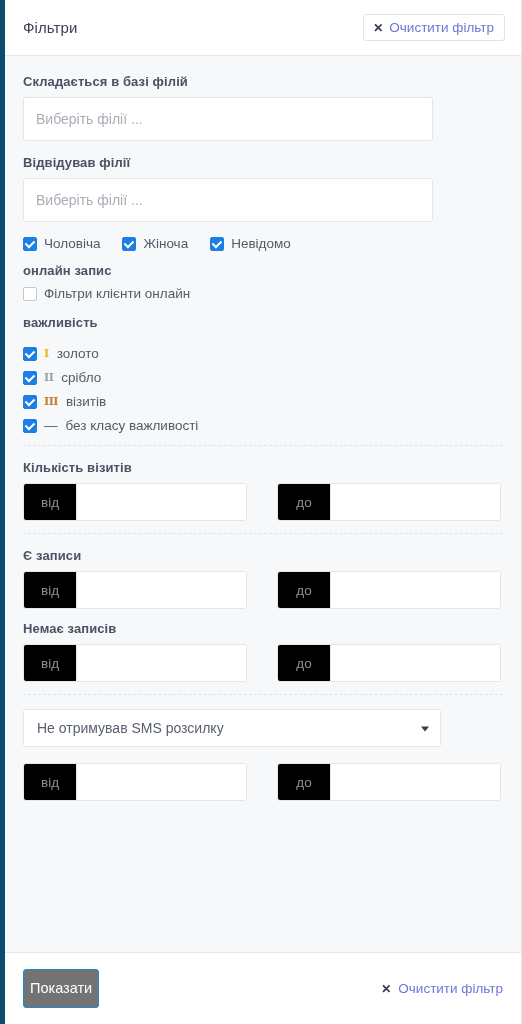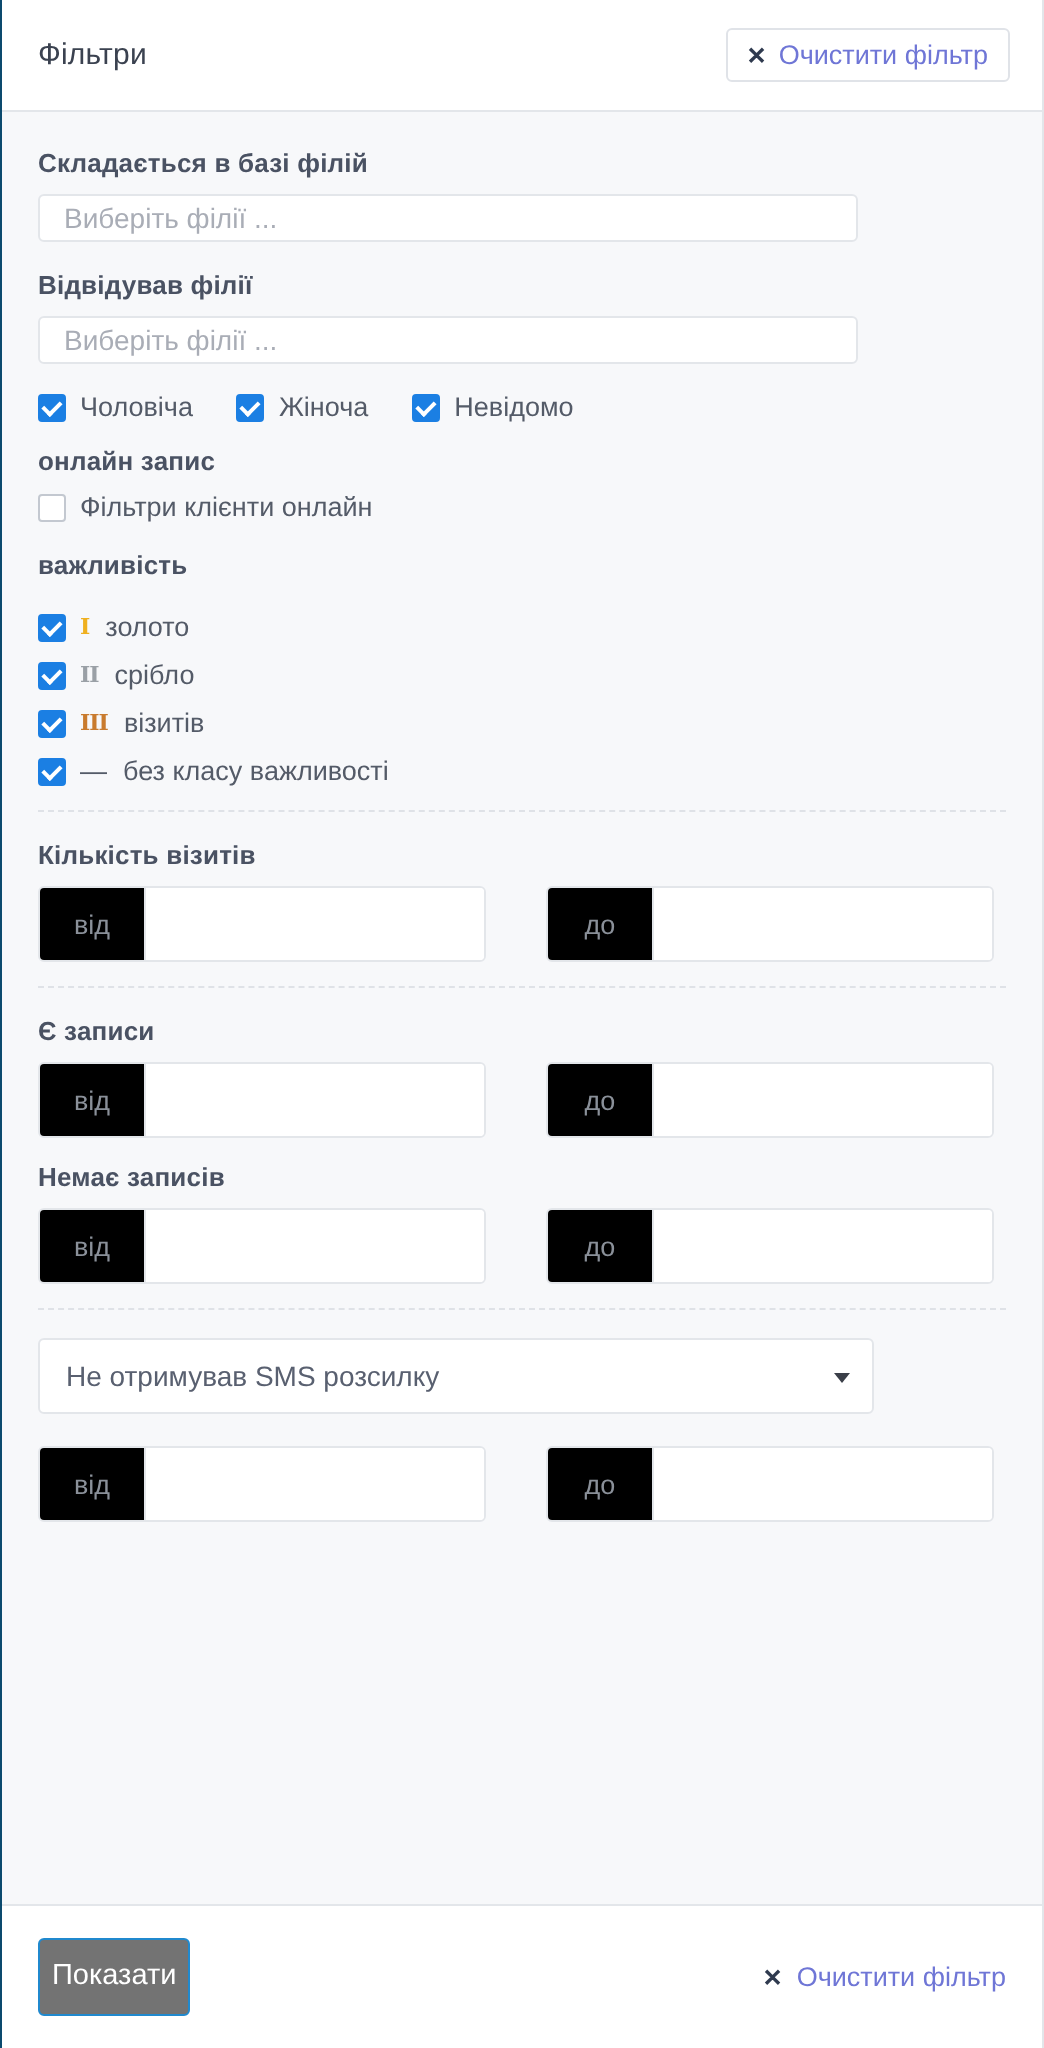--- a/index.html
+++ b/index.html
@@ -9,21 +9,21 @@
   }
   body {
     font-family: "Liberation Sans", sans-serif;
     -webkit-font-smoothing: antialiased;
   }
   .panel {
     width: 522px;
     height: 1024px;
     box-sizing: border-box;
     background: #f7f8fa;
-    border-left: 1px solid #0c4a6e;
+    border-left: 5px solid #0c4a6e;
     border-right: 1px solid #e3e6ea;
     display: flex;
     flex-direction: column;
     overflow: hidden;
     position: relative;
     justify-content: flex-end;
   }
 
   
   .panel-header {
@@ -78,21 +78,21 @@
     font-weight: bold;
     color: #4a5263;
     margin: 0 0 8px 0;
     letter-spacing: .1px;
   }
   .group {
     margin-bottom: 14px;
   }
   .multiselect {
     width: 410px;
-    height: 24px;
+    height: 44px;
     box-sizing: border-box;
     background: #ffffff;
     border: 1px solid #e3e6ea;
     border-radius: 3px;
     display: flex;
     align-items: center;
     padding: 0 12px;
     font-size: 14px;
     color: #a9adb6;
   }

